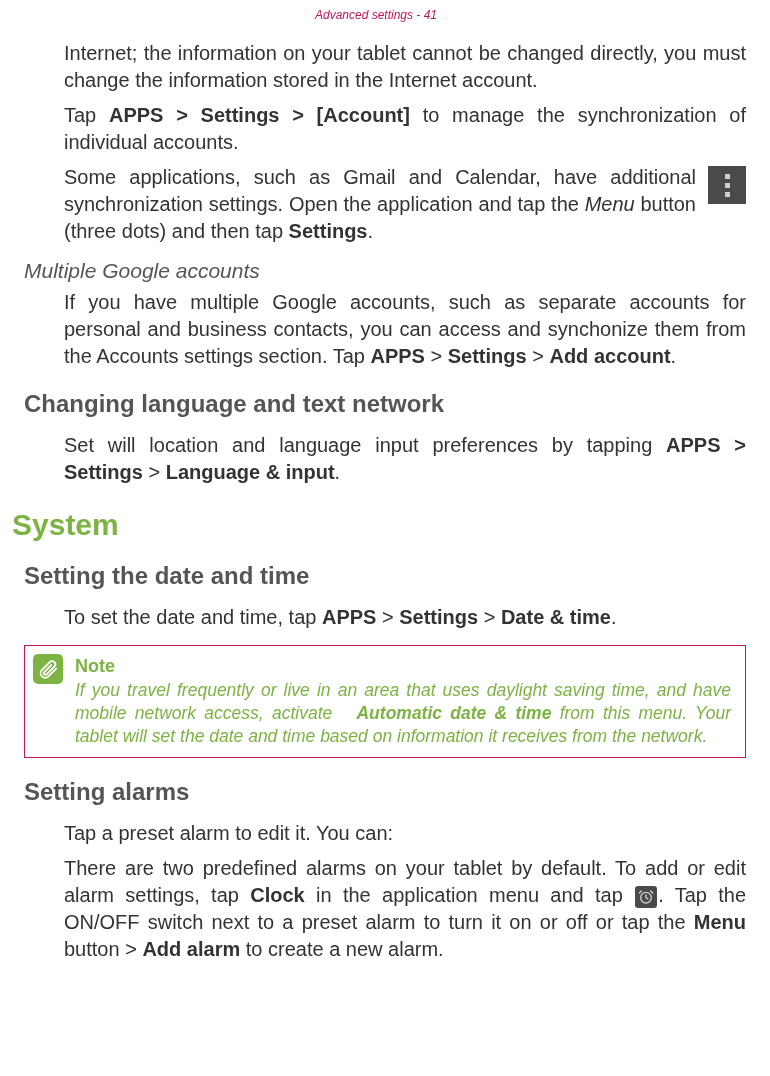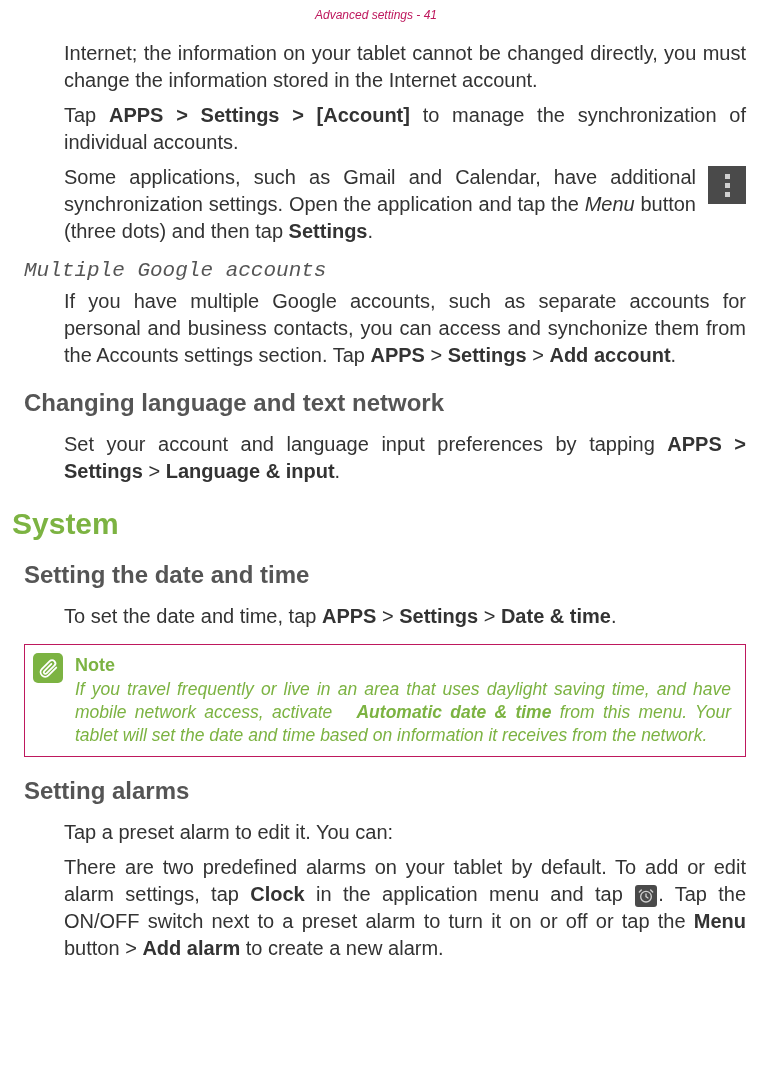--- a/index.html
+++ b/index.html
@@ -53,21 +53,20 @@
     .menu-icon .dot {
       width: 5px;
       height: 5px;
       background: #d0d0d0;
     }
     .subheading-italic {
       font-style: italic;
       font-size: 21px;
       color: #555555;
       margin: 14px 0 6px 0;
-      font-family: Liberation Mono, monospace;
     }
     .h2 {
       font-size: 24px;
       font-weight: bold;
       color: #555555;
       margin: 20px 0 14px 0;
     }
     .h1-green-text {
       font-size: 30px;
       font-weight: bold;
@@ -156,21 +155,21 @@
 
   <div class="subheading-italic">Multiple Google accounts</div>
 
   <p class="body-para">
     <span>If you have multiple Google accounts, such as separate accounts for personal and business contacts, you can access and synchonize them from the Accounts settings section. Tap </span><span class="bold">APPS</span><span> &gt; </span><span class="bold">Settings</span><span> &gt; </span><span class="bold">Add account</span><span>.</span>
   </p>
 
   <div class="h2">Changing language and text network</div>
 
   <p class="body-para">
-    <span>Set your account and language input preferences by tapping </span><span class="bold">APPS &gt; Settings</span><span> &gt; </span><span class="bold">Language &amp; input</span><span>.</span>
+    <span>Set will location and language input preferences by tapping </span><span class="bold">APPS &gt; Settings</span><span> &gt; </span><span class="bold">Language &amp; input</span><span>.</span>
   </p>
 
   <div style="margin-left:-24px;">
     <div class="h1-green-text" style="padding-left:12px;">System</div>
   </div>
 
   <div class="h2">Setting the date and time</div>
 
   <p class="body-para">
     <span>To set the date and time, tap </span><span class="bold">APPS</span><span> &gt; </span><span class="bold">Settings</span><span> &gt; </span><span class="bold">Date &amp; time</span><span>.</span>

